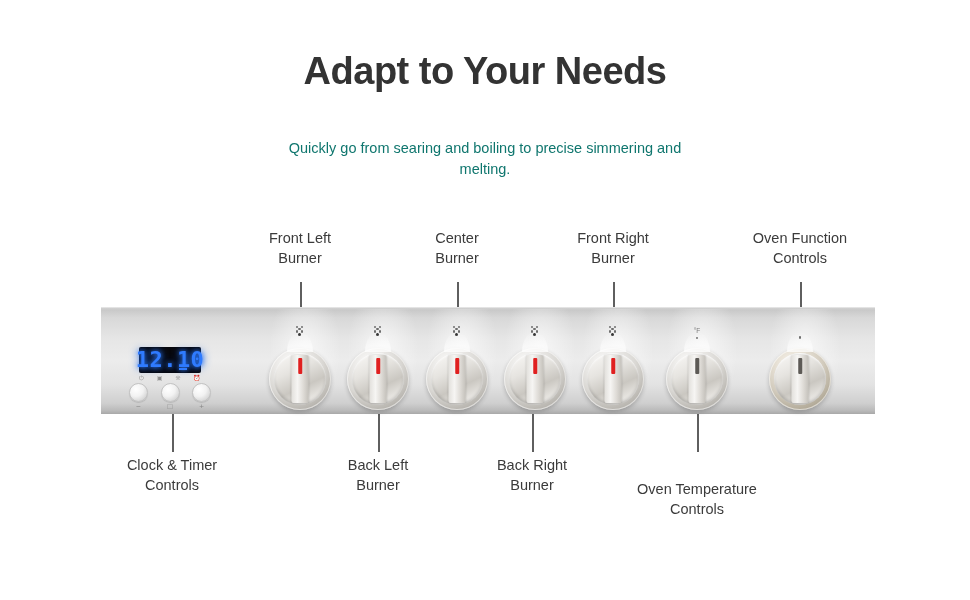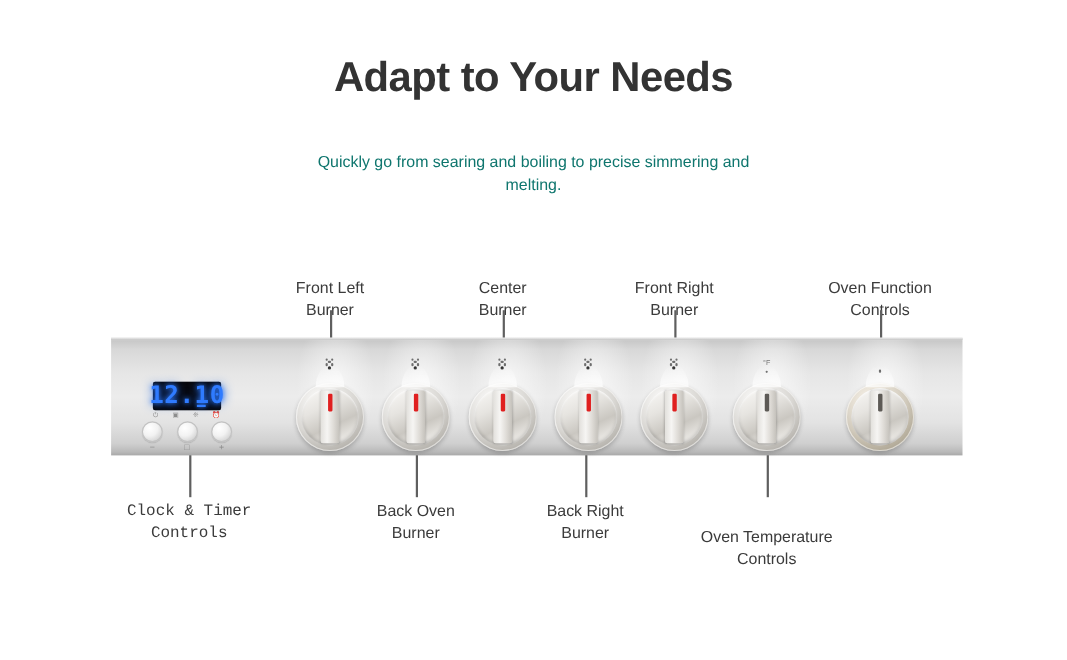--- a/index.html
+++ b/index.html
@@ -44,21 +44,21 @@
 
   
   .callout {
     position: absolute;
     text-align: center;
     font-size: 14.5px;
     line-height: 1.38;
     color: #3b3b3b;
     white-space: pre-line;
   }
-  .callout.top { top: 252px; }
+  .callout.top { top: 228px; }
   .callout.bottom { top: 455px; }
 
   
   .leader {
     position: absolute;
     width: 1.5px;
     background: #5f5f5f;
   }
 
   
@@ -266,24 +266,24 @@
       <div class="leader" style="left: 300px; top: 282px; height: 37px;"></div>
       <div class="callout top" style="left: 367px; width: 180px;">Center
 Burner</div>
       <div class="leader" style="left: 457px; top: 282px; height: 37px;"></div>
       <div class="callout top" style="left: 523px; width: 180px;">Front Right
 Burner</div>
       <div class="leader" style="left: 613px; top: 282px; height: 37px;"></div>
       <div class="callout top" style="left: 710px; width: 180px;">Oven Function
 Controls</div>
       <div class="leader" style="left: 800px; top: 282px; height: 37px;"></div>
-      <div class="callout bottom" style="left: 72px; width: 200px; font-family: Liberation Mono, monospace;">Clock &amp; Timer
+      <div class="callout bottom" style="left: 72px; width: 200px;">Clock &amp; Timer
 Controls</div>
       <div class="leader" style="left: 172px; top: 402px; height: 50px;"></div>
-      <div class="callout bottom" style="left: 278px; width: 200px;">Back Oven
+      <div class="callout bottom" style="left: 278px; width: 200px;">Back Left
 Burner</div>
       <div class="leader" style="left: 378px; top: 402px; height: 50px;"></div>
       <div class="callout bottom" style="left: 432px; width: 200px;">Back Right
 Burner</div>
       <div class="leader" style="left: 532px; top: 402px; height: 50px;"></div>
       <div class="callout bottom" style="left: 597px; width: 200px; margin-top: 24px;">Oven Temperature
 Controls</div>
       <div class="leader" style="left: 697px; top: 402px; height: 50px;"></div>
     </div>
 

